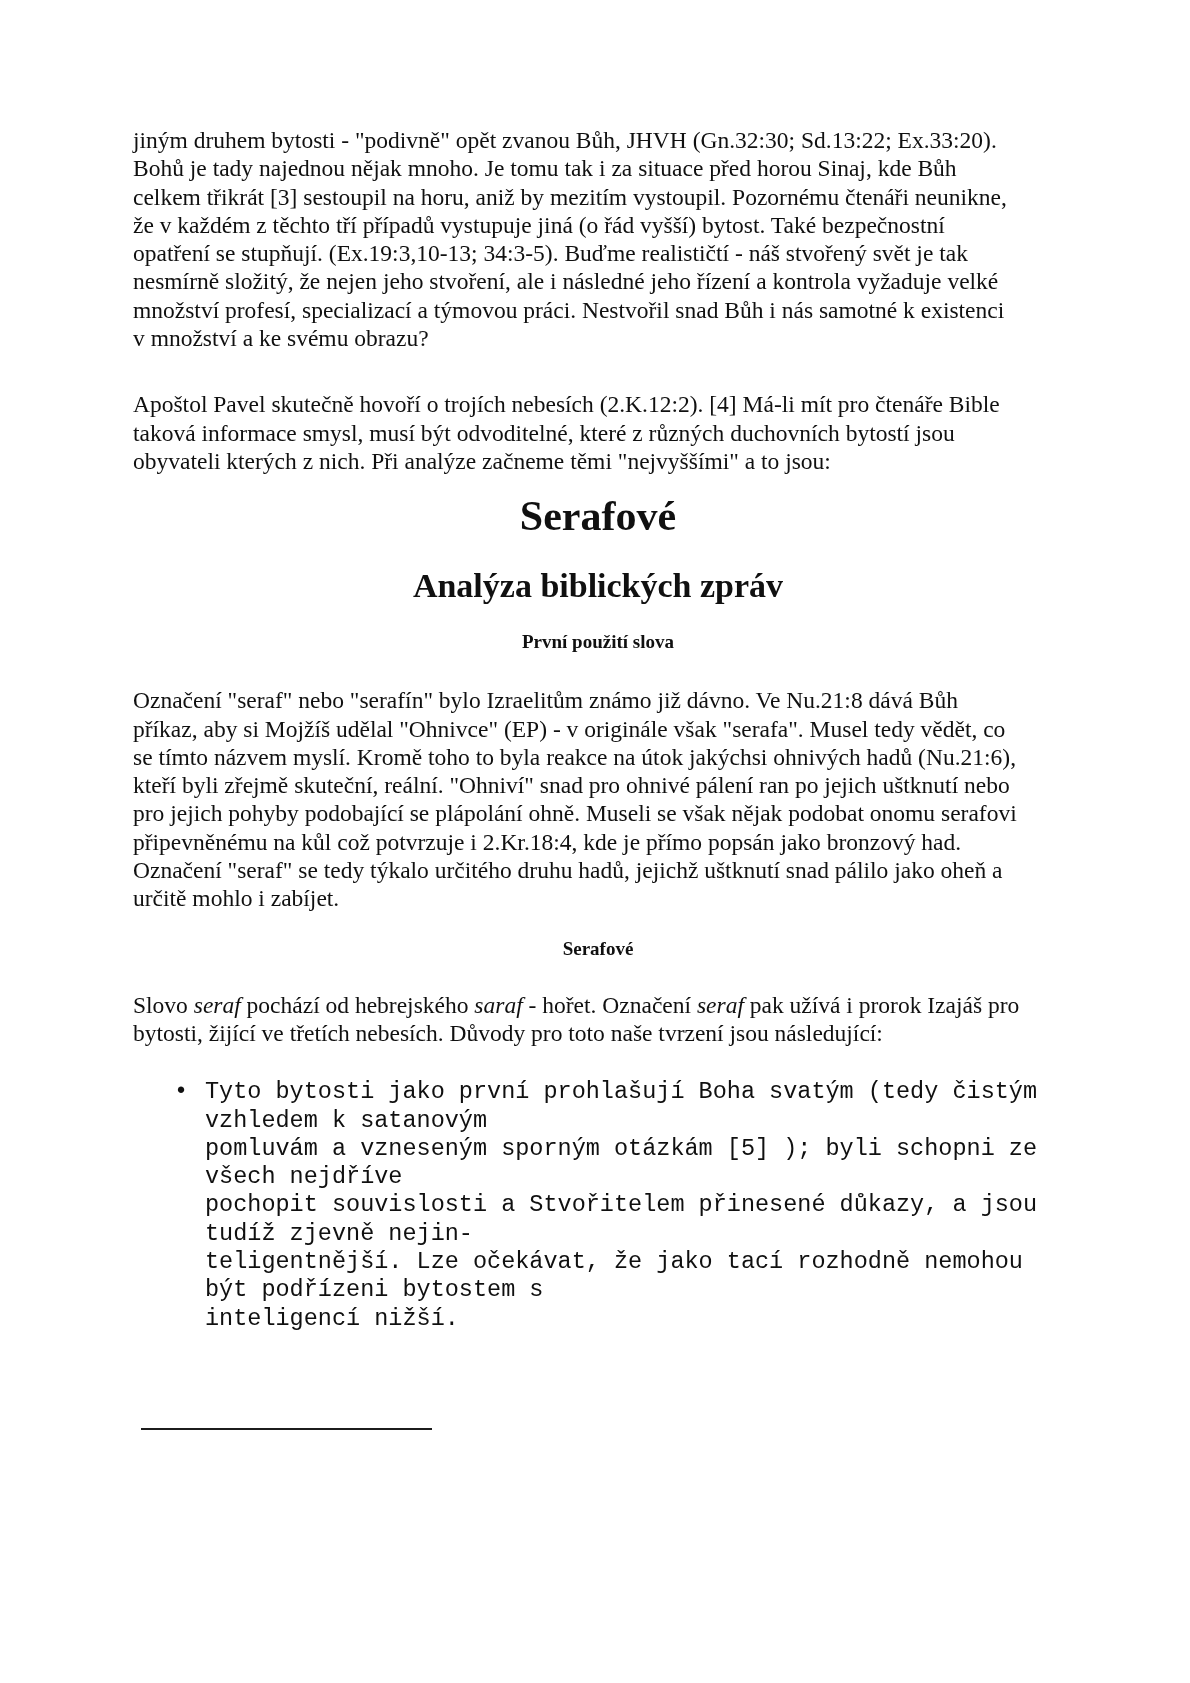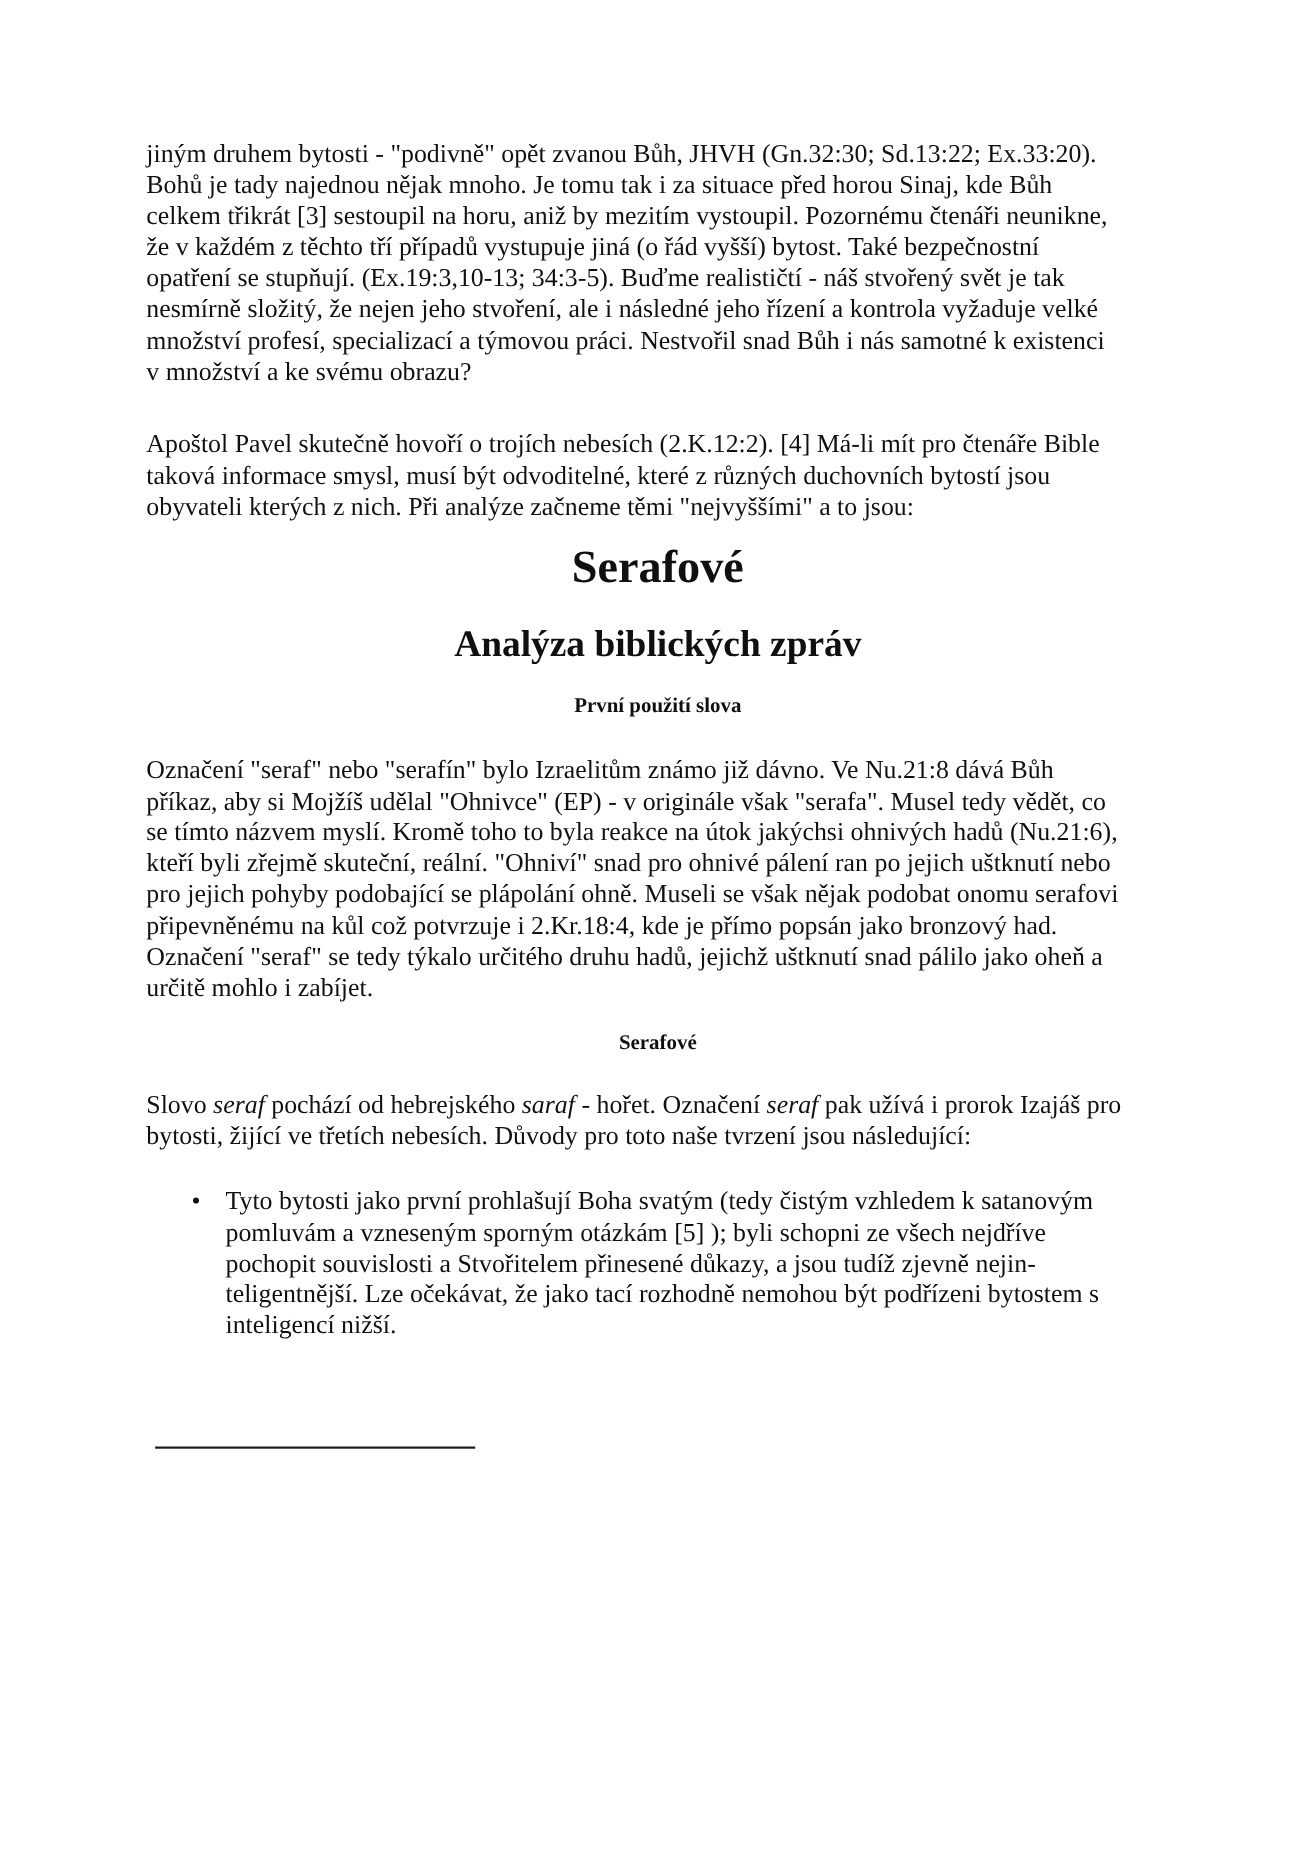--- a/index.html
+++ b/index.html
@@ -60,20 +60,21 @@
     margin: 31px 0 0 0;
     padding: 0 0 0 72px;
     list-style: none;
     font-size: 23.5px;
     line-height: 28.3px;
   }
   ul.bullet-list li {
     position: relative;
     white-space: pre-line;
     margin: 0;
+    font-family: Liberation Mono, monospace;
   }
   ul.bullet-list li::before {
     content: "\2022";
     position: absolute;
     left: -31px;
     top: 0;
     font-size: 23.5px;
   }
   .para-slovo em {
     font-style: italic;

